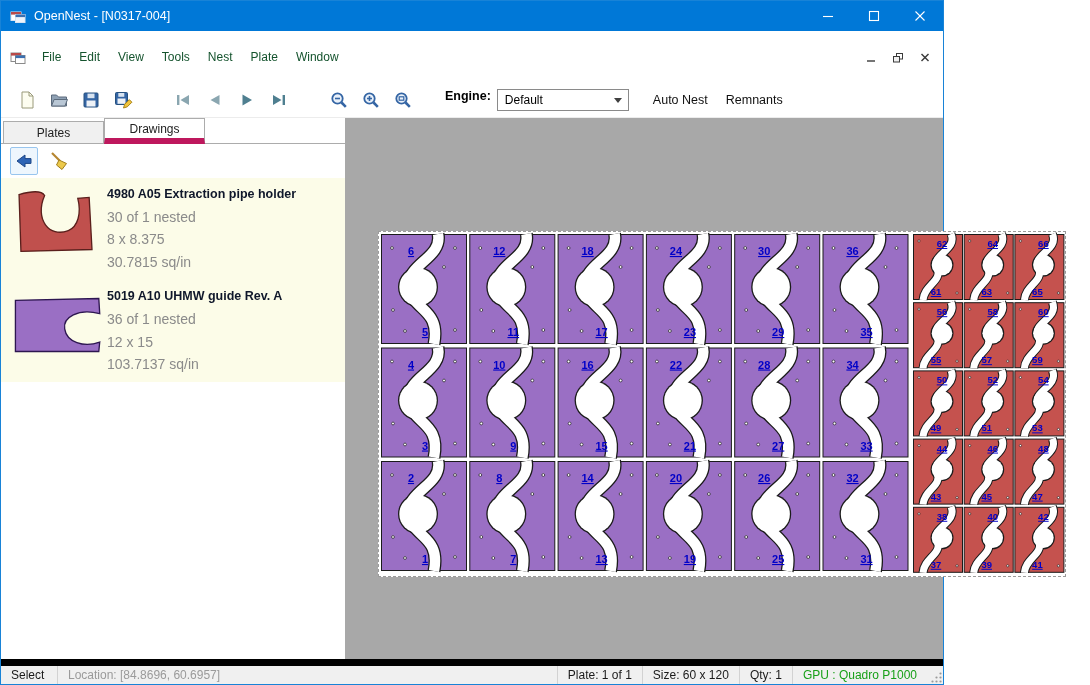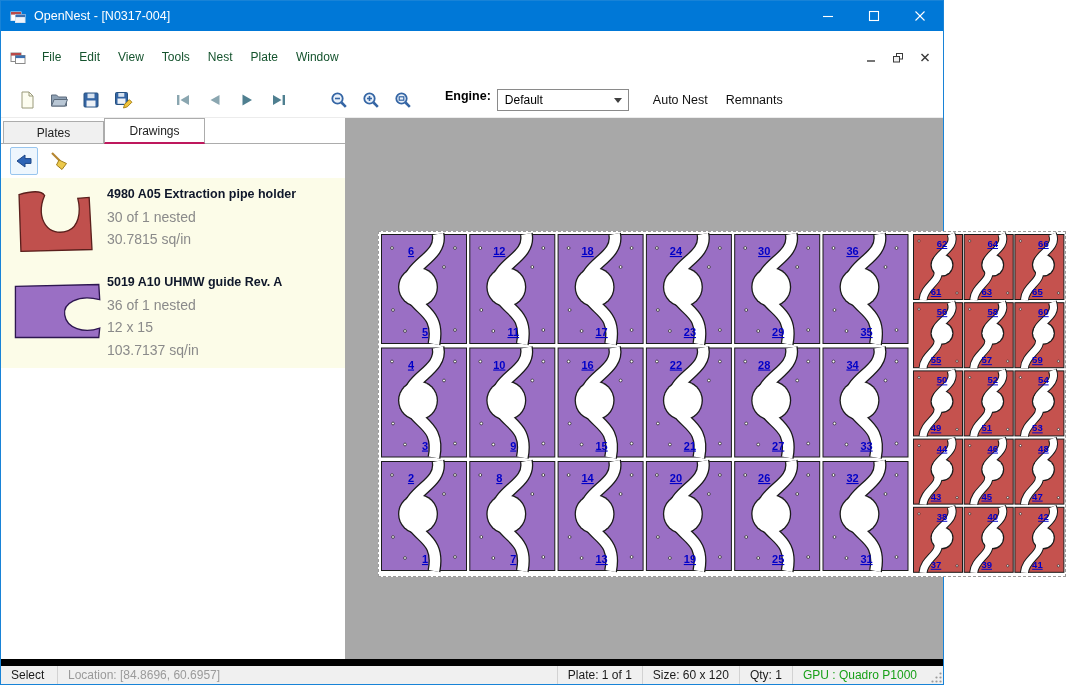--- a/index.html
+++ b/index.html
@@ -28,21 +28,21 @@
   .engine-label{font-weight:bold;margin:0 6px 9px 26px;font-size:12.5px}
   .combo{width:132px;height:22px;border:1px solid #8a8a8a;background:#fff;display:flex;align-items:center;padding-left:7px;cursor:pointer}
   .combo .caret{margin-left:auto;margin-right:6px;width:0;height:0;border-left:4px solid transparent;border-right:4px solid transparent;border-top:5px solid #404040}
   .tool-text{margin-left:24px;color:#111;font-size:12.5px;cursor:pointer}
 
   
   .content{flex:1;display:flex;min-height:0}
   .left-panel{flex:0 0 345px;background:#fff;display:flex;flex-direction:column;border-right:1px solid #a8a8a8}
   .tabstrip{flex:0 0 26px;display:flex;align-items:flex-end;padding-left:2px;border-bottom:1px solid #acacac;background:#fff}
   .tab{height:22px;width:101px;display:flex;align-items:center;justify-content:center;border:1px solid #acacac;border-bottom:none;background:#f0f0f0;color:#222;cursor:pointer}
-  .tab.active{height:26px;background:#fff;margin-bottom:-1px;border-bottom:2px solid #be185d}
+  .tab.active{height:26px;background:#fff;margin-bottom:-1px;border-bottom:6px solid #be185d}
   .panel-toolbar{flex:0 0 34px;display:flex;align-items:center;padding-left:9px;background:#fff}
   .pbtn{width:28px;height:28px;display:flex;align-items:center;justify-content:center;margin-right:7px;cursor:pointer}
   .pbtn.bordered{border:1px solid #98c5ee;background:#eef6fd;border-radius:2px}
   .drawing-list{flex:1;overflow:hidden;background:#fff}
   .drawing-item{display:flex;padding:9px 8px 7px 10px;background:#fcfce8;cursor:pointer}
   .thumb{flex:0 0 96px;display:flex;align-items:flex-start}
   .dtext .dtitle{font-weight:bold;font-size:12.5px;color:#0f172a;margin-bottom:5px}
   .dtext .meta{color:#8a8a8a;line-height:1.6;font-size:14px}
 
   .canvas{flex:1;background:#a8a8a8;position:relative}
@@ -244,20 +244,21 @@
 
         <div class="drawing-item">
           <div class="thumb">
             <svg width="90" height="72" viewBox="0 0 90 76">
               <path d="M6,8 C20,4 30,4 33,9 C22,34 38,54 58,46 C68,42 72,28 68,12 L80,11 L83,66 L8,68 Z" fill="#c0504d" stroke="#5a1f1c" stroke-width="1.4"></path>
             </svg>
           </div>
           <div class="dtext">
             <div class="dtitle">4980 A05 Extraction pipe holder</div>
             <div class="meta">30 of 1 nested</div>
+            <div class="meta">8 x 8.375</div>
             <div class="meta">30.7815 sq/in</div>
           </div>
         </div>
 
         <div class="drawing-item">
           <div class="thumb">
             <svg width="96" height="72" viewBox="0 0 100 76">
               <path d="M4,12 L92,10 L93,26 C70,20 54,30 56,42 C58,56 76,62 93,56 L92,66 L4,66 Z" fill="#9a6fc4" stroke="#2d1650" stroke-width="1.4"></path>
             </svg>
           </div>

